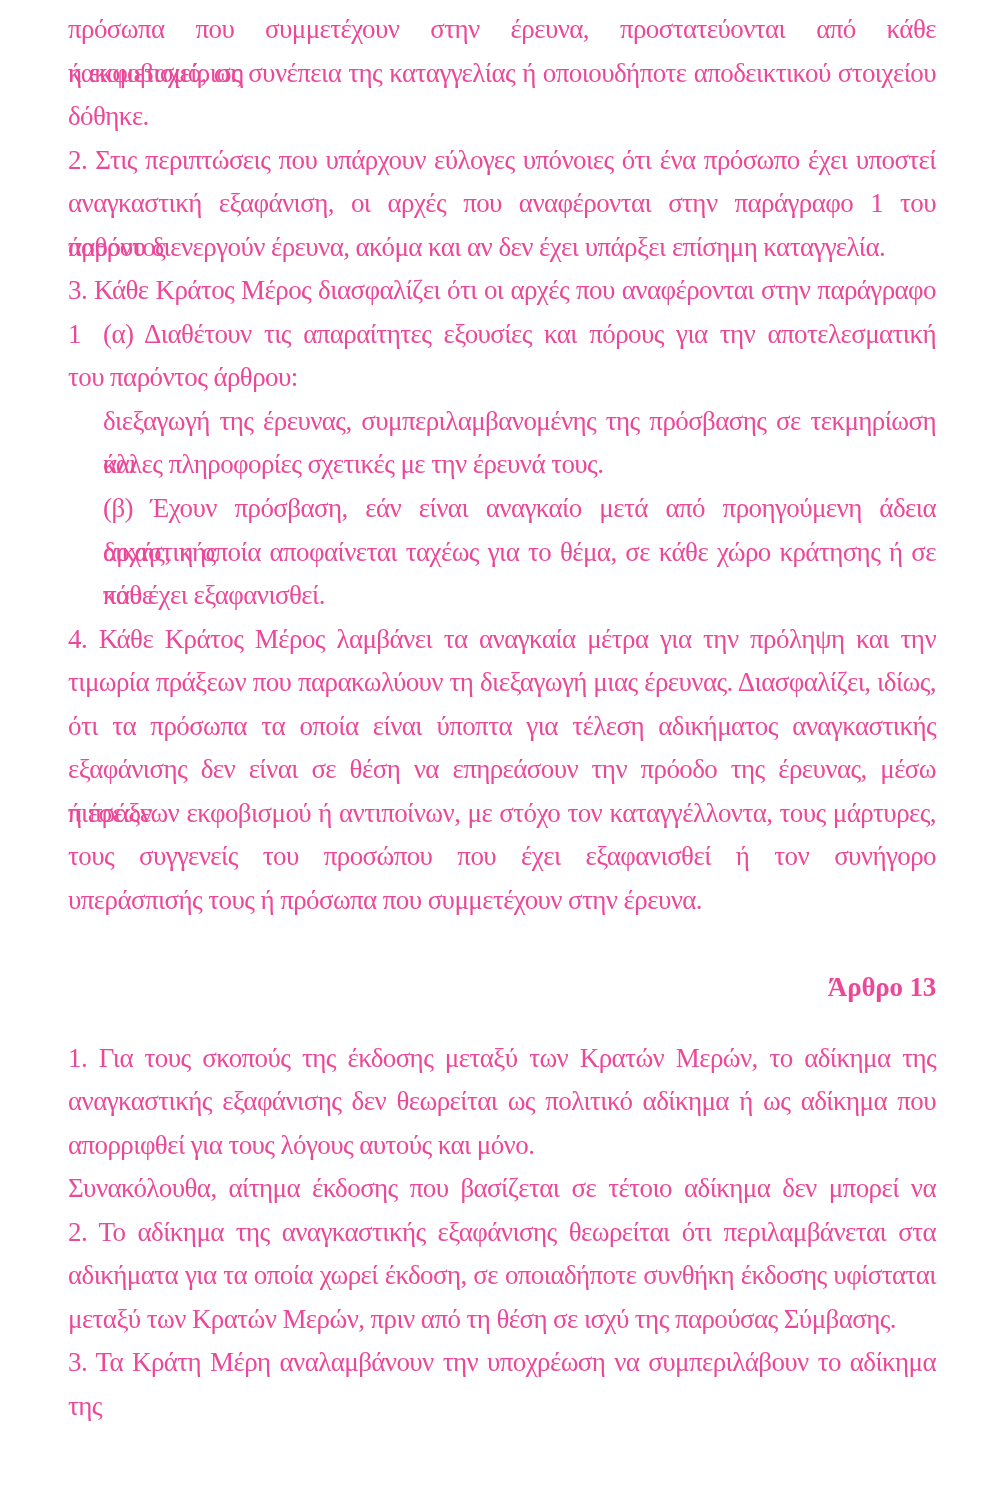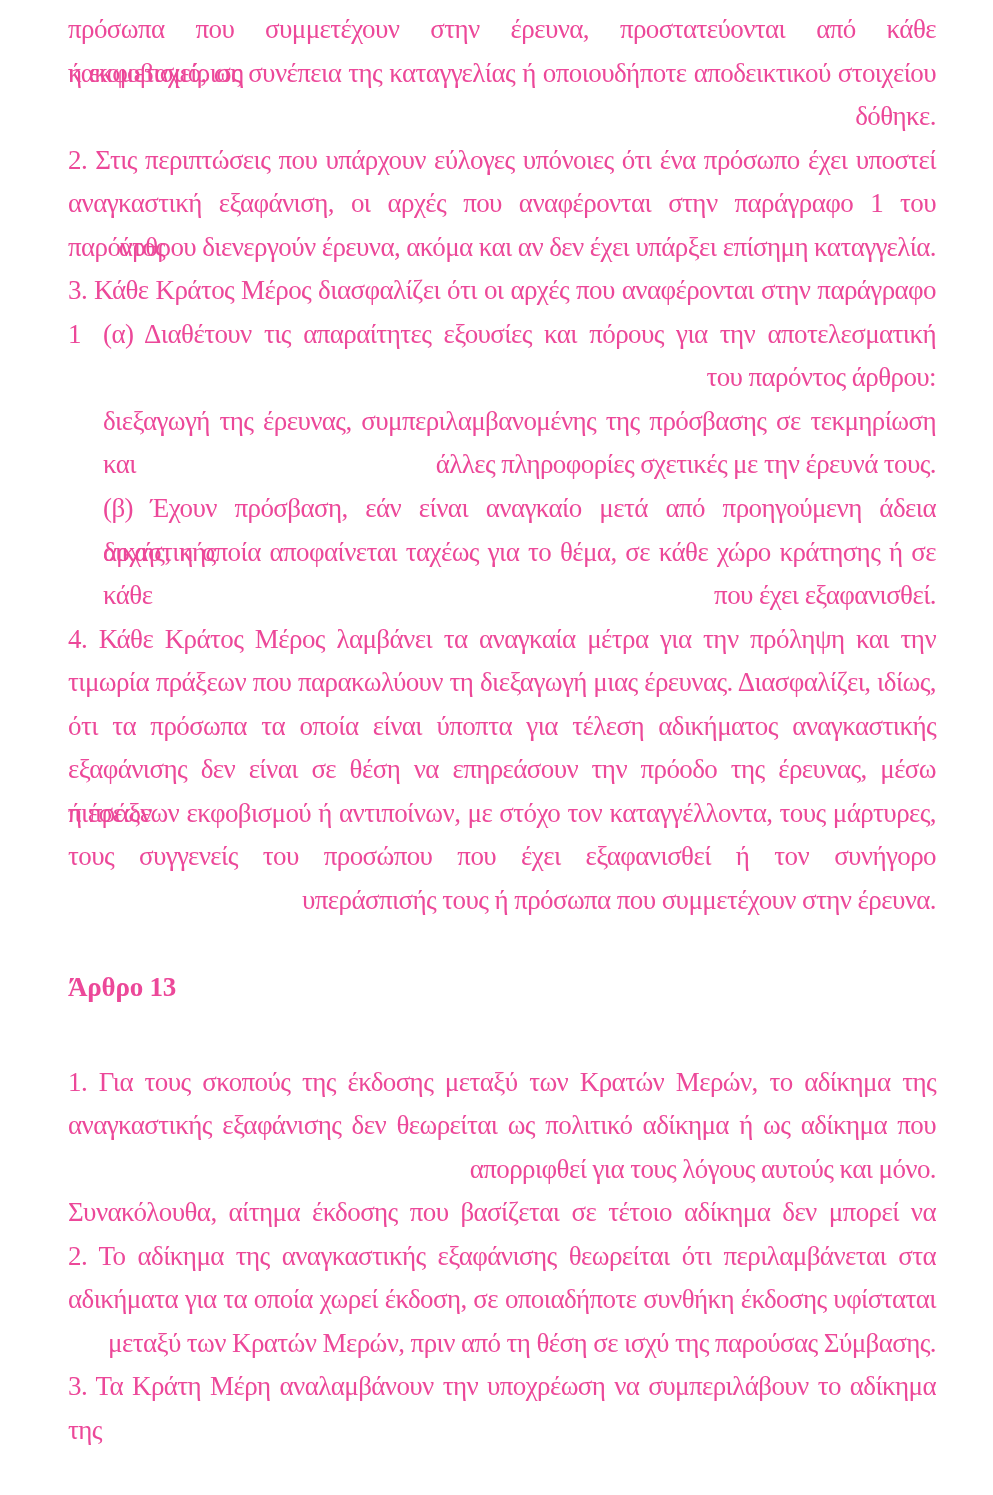--- a/index.html
+++ b/index.html
@@ -29,37 +29,37 @@
     font-size: 27px;
     letter-spacing: -0.6px;
     color: #ec4899;
     -webkit-font-smoothing: antialiased;
   }
   .line {
     height: 43.55px;
     line-height: 43.55px;
     white-space: nowrap;
     overflow: visible;
-    text-align: right;
+    text-align: left;
   }
   .line.justified {
     white-space: normal;
     text-align: justify;
     text-align-last: justify;
     text-justify: inter-word;
   }
   .line.indented {
     margin-left: 35px;
   }
   .article-heading {
     height: 43.55px;
     line-height: 43.55px;
     margin-top: 43.55px;
-    margin-bottom: 51px;
-    text-align: left;
+    margin-bottom: 27px;
+    text-align: right;
     font-weight: bold;
     letter-spacing: -0.2px;
   }
 </style>
 </head>
 <body>
 
 <div class="page">
   <div class="text-block">
     <div id="section-a">

